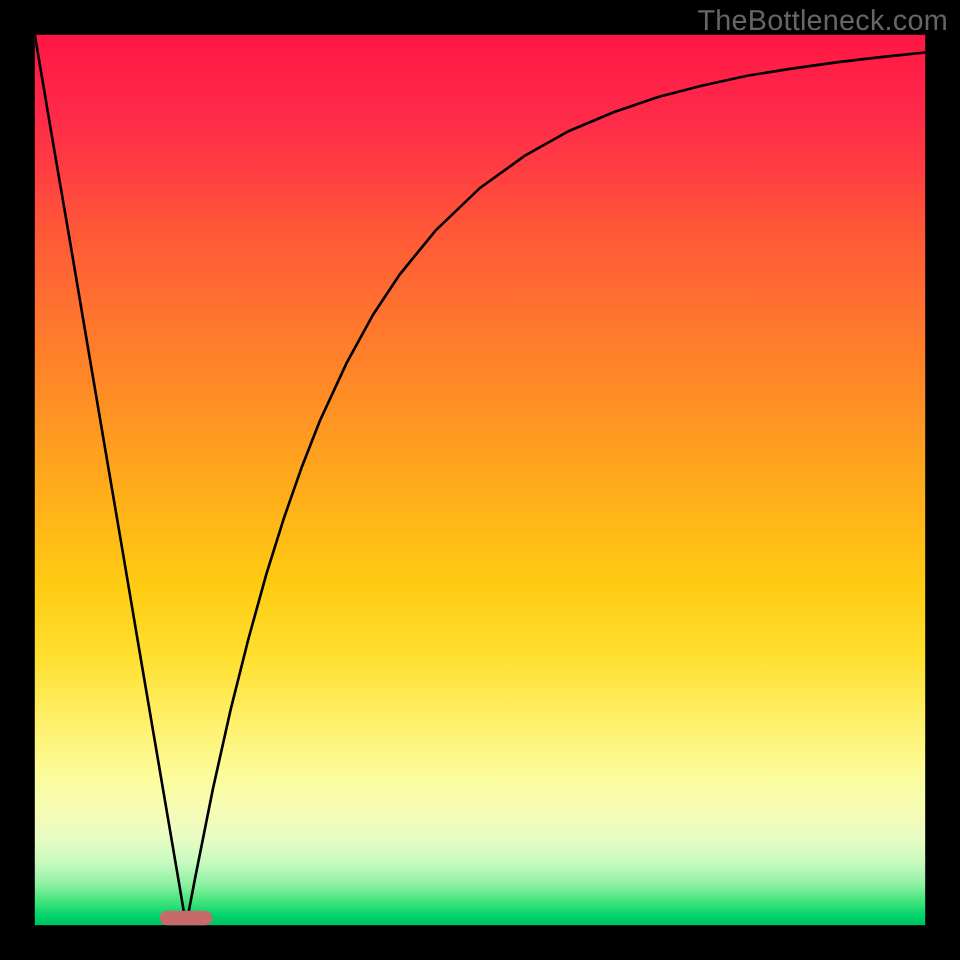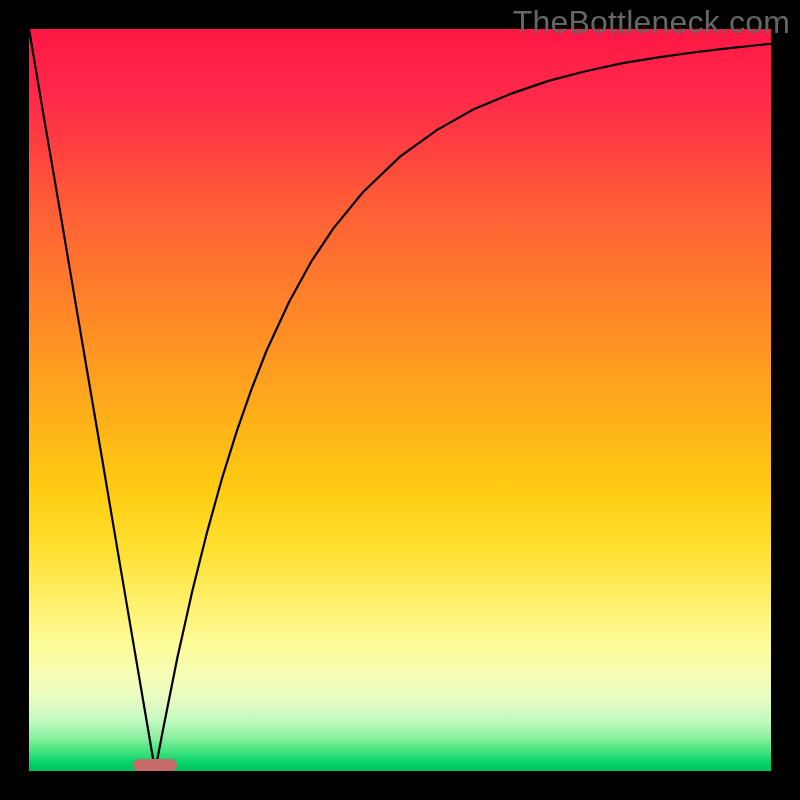--- a/index.html
+++ b/index.html
@@ -56,21 +56,21 @@
   .marker {
     position: absolute;
     background: #c86a6a;
     border-radius: 6px;
   }
   .watermark {
     position: absolute;
     top: 4px;
     right: 10px;
     color: #666;
-    font-size: 32px;
+    font-size: 24px;
     letter-spacing: 0.2px;
     font-weight: 500;
   }
 </style>
 </head>
 <body>
 <div class="frame">
 
   <div class="plot">
     <svg class="curve" viewBox="0 0 742 742" preserveAspectRatio="none">

